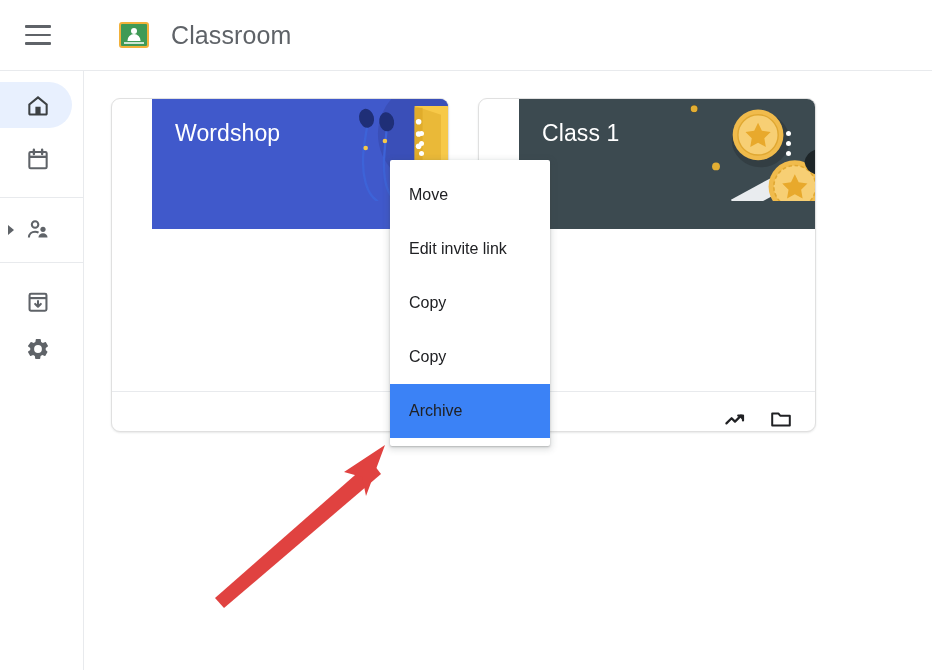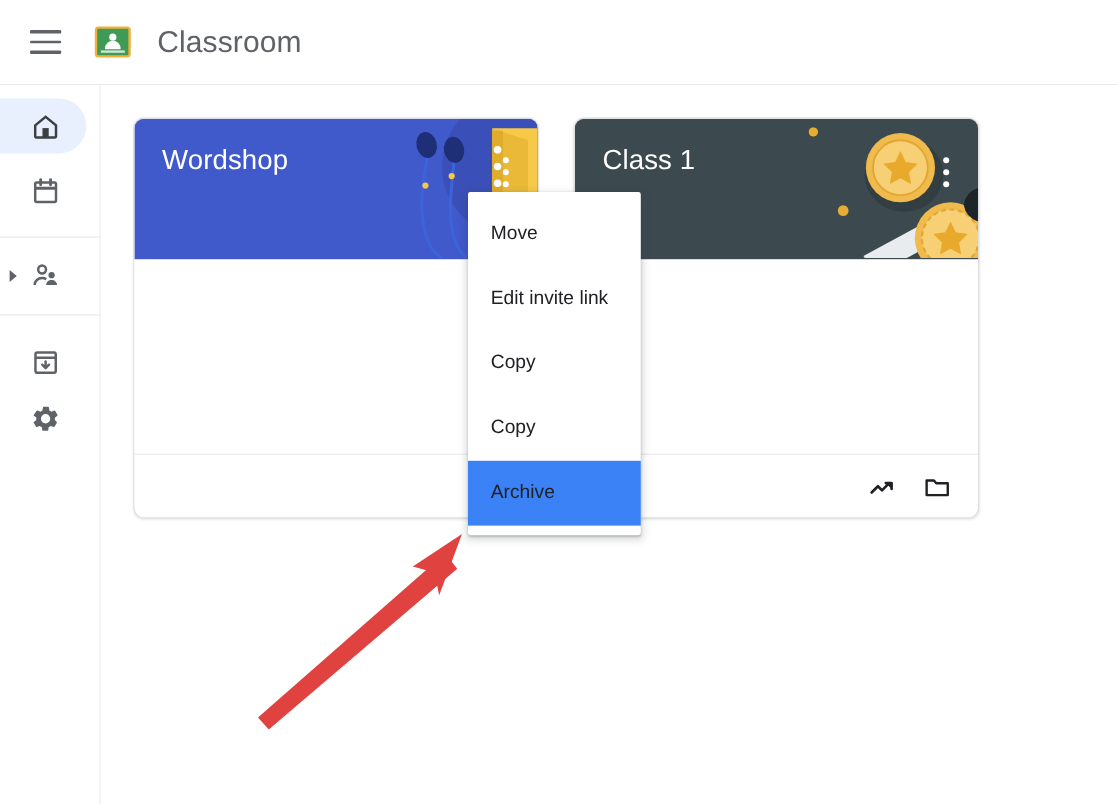--- a/index.html
+++ b/index.html
@@ -10,21 +10,21 @@
     font-family: "Liberation Sans", sans-serif;
     -webkit-font-smoothing: antialiased;
   }
 
   
   .appbar {
     position: absolute; top: 0; left: 0;
     width: 932px; height: 71px;
     background: #ffffff;
     border-bottom: 1px solid #e8eaed;
-    display: flex; align-items: center;
+    display: flex; align-items: center; gap: 40px;
   }
   .hamburger {
     width: 26px; height: 20px;
     margin-left: 25px;
     display: flex; flex-direction: column; justify-content: space-between;
     cursor: pointer;
   }
   .hamburger i { display:block; width: 26px; height: 2.6px; background: #5f6368; border-radius: 1px; }
 
   .brand { display: flex; align-items: center; margin-left: 28px; }
@@ -95,22 +95,23 @@
     border: 1px solid #e0e0e0;
     border-radius: 9px;
     overflow: hidden;
     box-shadow: 0 1px 2px rgba(60,64,67,.12);
   }
   .card-1 { left: 27px; top: 27px; }
   .card-2 { left: 394px; top: 27px; text-decoration: underline; }
 
   .card-head {
     position: relative;
-    height: 117px;
+    height: 130px;
     overflow: hidden;
+    margin-left: 40px;
   }
   .head-blue { background: #4059cb; }
   .head-slate { background: #3c4a50; }
   .card-title {
     position: absolute; left: 23px; top: 21px;
     font-size: 23px; color: #ffffff; font-weight: 400; letter-spacing: .1px;
     z-index: 4;
   }
   .card-art { position: absolute; inset: 0; z-index: 1; }
 
@@ -129,21 +130,21 @@
     display: flex; align-items: center; justify-content: flex-end;
     gap: 22px;
     padding-right: 22px;
   }
   .foot-icon { width: 24px; height: 24px; color: #202124; cursor: pointer; }
 
   
   .menu {
     position: absolute;
     left: 390px; top: 160px;
-    width: 144px;
+    width: 160px;
     background: #ffffff;
     border-radius: 2px;
     box-shadow: 0 2px 6px 2px rgba(60,64,67,.15), 0 1px 2px rgba(60,64,67,.30);
     padding: 8px 0 8px 0;
     z-index: 50;
   }
   .menu-item {
     height: 54px;
     display: flex; align-items: center;
     padding-left: 19px;

